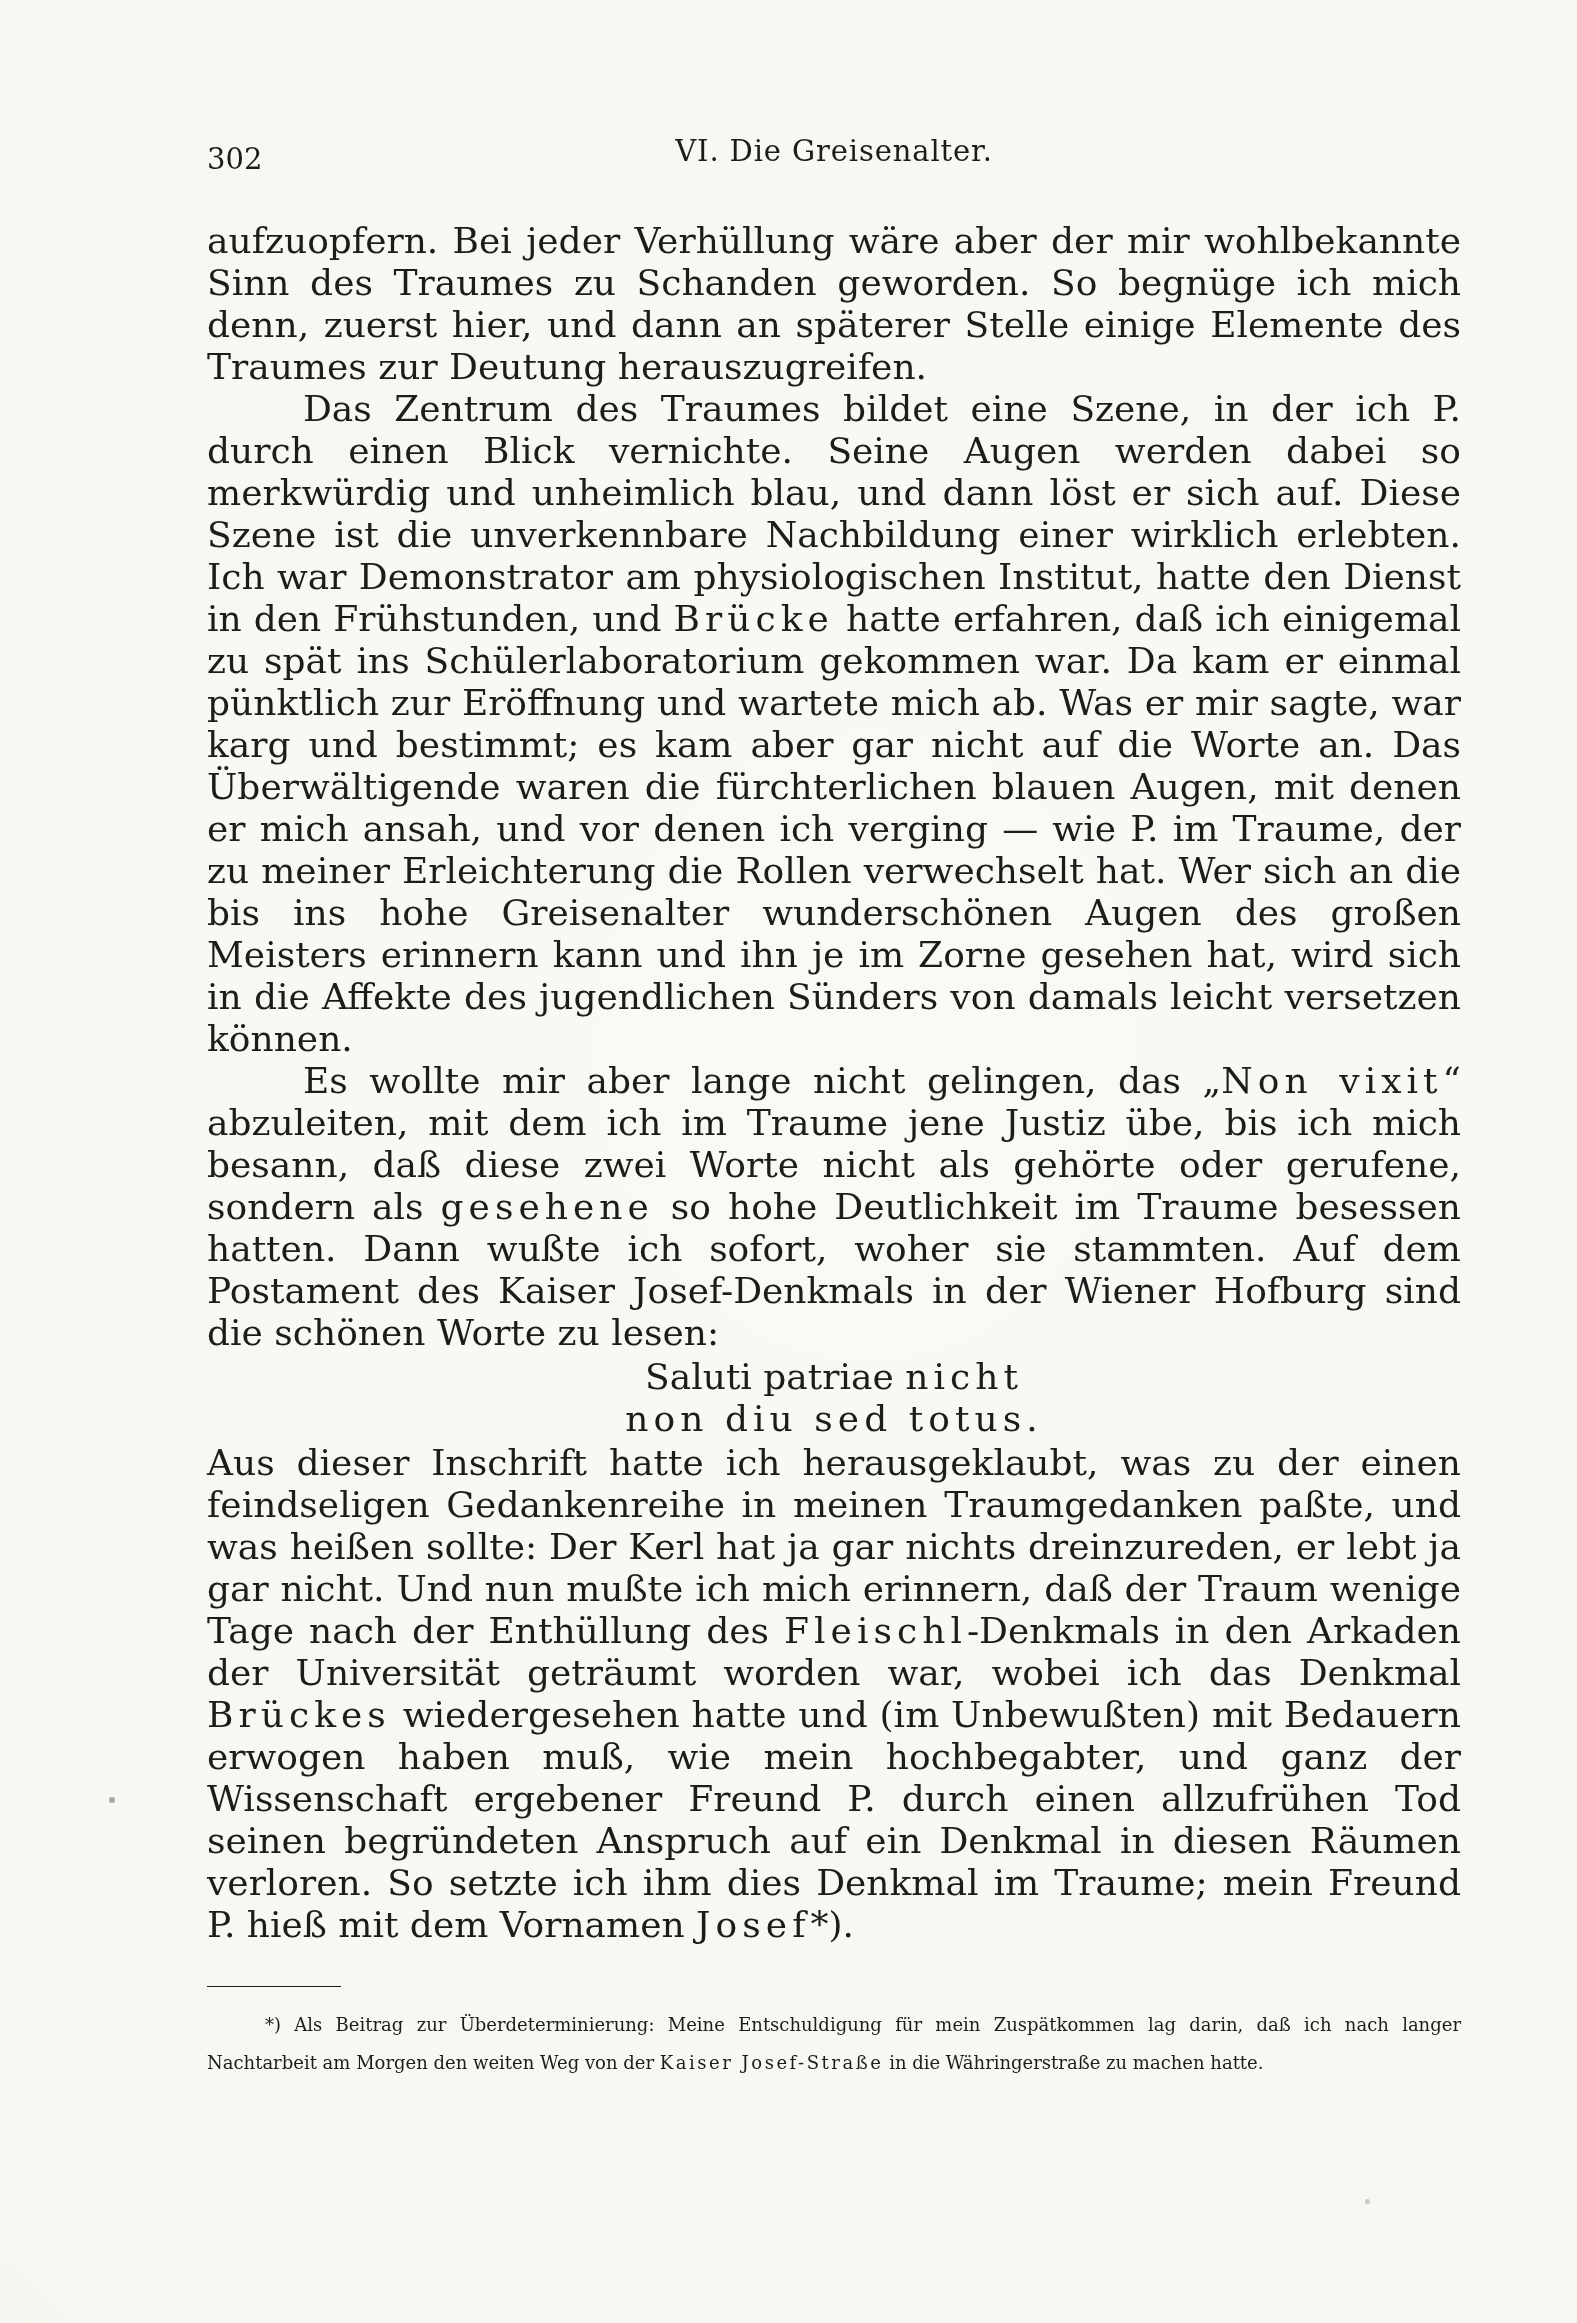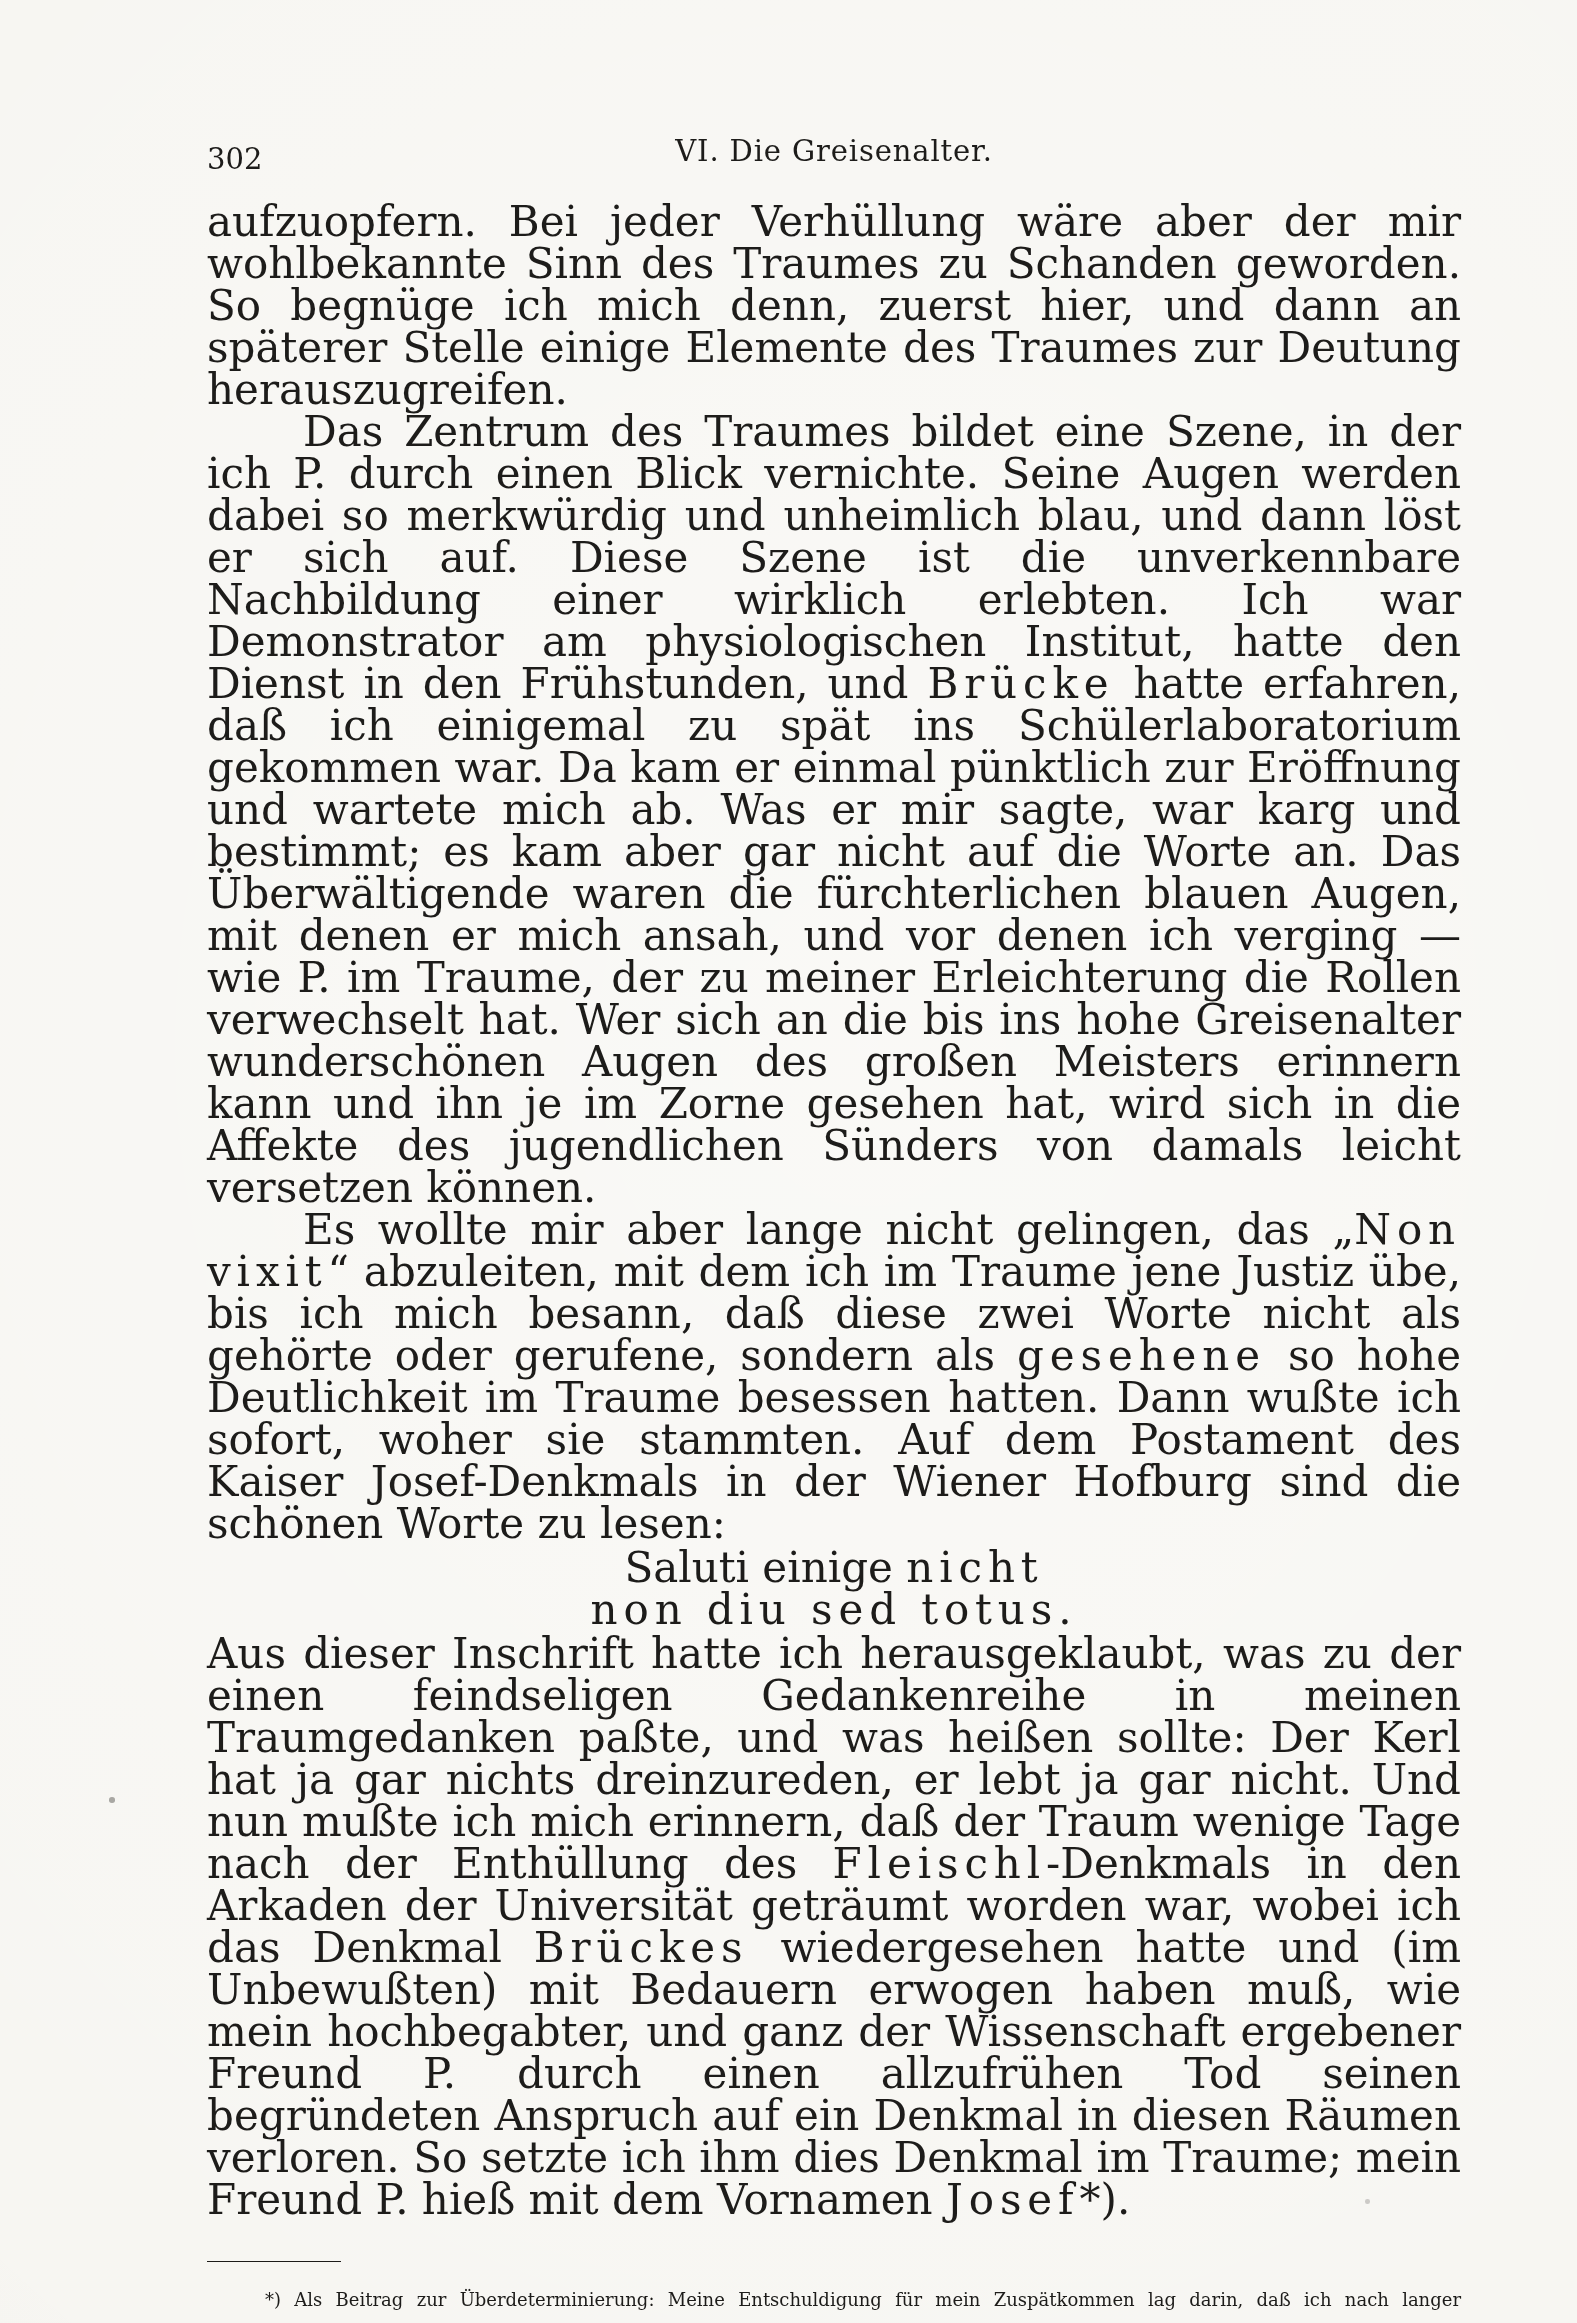--- a/index.html
+++ b/index.html
@@ -37,22 +37,22 @@
     position: absolute;
     left: 0;
     top: 8px;
   }
   .running-head {
     display: block;
     text-align: center;
     letter-spacing: 0.03em;
   }
   .body-block {
-    margin-top: 28px;
-    font-size: 42px;
+    margin-top: 47px;
+    font-size: 36px;
     line-height: 42px;
     text-align: justify;
   }
   .para {
     margin: 0;
     padding: 0;
     text-indent: 0;
   }
   .para.indent {
     text-indent: 96px;
@@ -109,21 +109,21 @@
     <div class="header-row">
       <span class="page-number">302</span>
       <span class="running-head">VI. Die Greisenalter.</span>
     </div>
 
     <div class="body-block">
         <p class="para"><span>aufzuopfern. Bei jeder Verhüllung wäre aber der mir wohlbekannte Sinn des Traumes zu Schanden geworden. So begnüge ich mich denn, zuerst hier, und dann an späterer Stelle einige Elemente des Traumes zur Deutung herauszugreifen.</span></p>
         <p class="para indent"><span>Das Zentrum des Traumes bildet eine Szene, in der ich P. durch einen Blick vernichte. Seine Augen werden dabei so merkwürdig und unheimlich blau, und dann löst er sich auf. Diese Szene ist die unverkennbare Nachbildung einer wirklich erlebten. Ich war Demonstrator am physiologischen Institut, hatte den Dienst in den Frühstunden, und </span><span class="sp">Brücke</span><span> hatte erfahren, daß ich einigemal zu spät ins Schülerlaboratorium gekommen war. Da kam er einmal pünktlich zur Eröffnung und wartete mich ab. Was er mir sagte, war karg und bestimmt; es kam aber gar nicht auf die Worte an. Das Überwältigende waren die fürchterlichen blauen Augen, mit denen er mich ansah, und vor denen ich verging — wie P. im Traume, der zu meiner Erleichterung die Rollen verwechselt hat. Wer sich an die bis ins hohe Greisenalter wunderschönen Augen des großen Meisters erinnern kann und ihn je im Zorne gesehen hat, wird sich in die Affekte des jugendlichen Sünders von damals leicht versetzen können.</span></p>
         <p class="para indent"><span>Es wollte mir aber lange nicht gelingen, das „</span><span class="sp">Non vixit</span><span>“ abzuleiten, mit dem ich im Traume jene Justiz übe, bis ich mich besann, daß diese zwei Worte nicht als gehörte oder gerufene, sondern als </span><span class="sp">gesehene</span><span> so hohe Deutlichkeit im Traume besessen hatten. Dann wußte ich sofort, woher sie stammten. Auf dem Postament des Kaiser Josef-Denkmals in der Wiener Hofburg sind die schönen Worte zu lesen:</span></p>
         <div class="verse">
-          <div class="verse-line"><span>Saluti einige </span><span class="sp">nicht</span></div>
+          <div class="verse-line"><span>Saluti patriae </span><span class="sp">nicht</span></div>
           <div class="verse-line"><span class="sp">non diu sed totus.</span></div>
         </div>
         <p class="para"><span>Aus dieser Inschrift hatte ich herausgeklaubt, was zu der einen feindseligen Gedankenreihe in meinen Traumgedanken paßte, und was heißen sollte: Der Kerl hat ja gar nichts dreinzureden, er lebt ja gar nicht. Und nun mußte ich mich erinnern, daß der Traum wenige Tage nach der Enthüllung des </span><span class="sp">Fleischl</span><span>-Denkmals in den Arkaden der Universität geträumt worden war, wobei ich das Denkmal </span><span class="sp">Brückes</span><span> wiedergesehen hatte und (im Unbewußten) mit Bedauern erwogen haben muß, wie mein hochbegabter, und ganz der Wissenschaft ergebener Freund P. durch einen allzufrühen Tod seinen begründeten Anspruch auf ein Denkmal in diesen Räumen verloren. So setzte ich ihm dies Denkmal im Traume; mein Freund P. hieß mit dem Vornamen </span><span class="sp">Josef</span><span>*).</span></p>
       </div>
 
     <div class="footnote-sep"></div>
 
     <div class="footnote"><span>*) Als Beitrag zur Überdeterminierung: Meine Entschuldigung für mein Zuspätkommen lag darin, daß ich nach langer Nachtarbeit am Morgen den weiten Weg von der </span><span class="sp">Kaiser Josef-Straße</span><span> in die Währingerstraße zu machen hatte.</span></div>
 
   </div>

